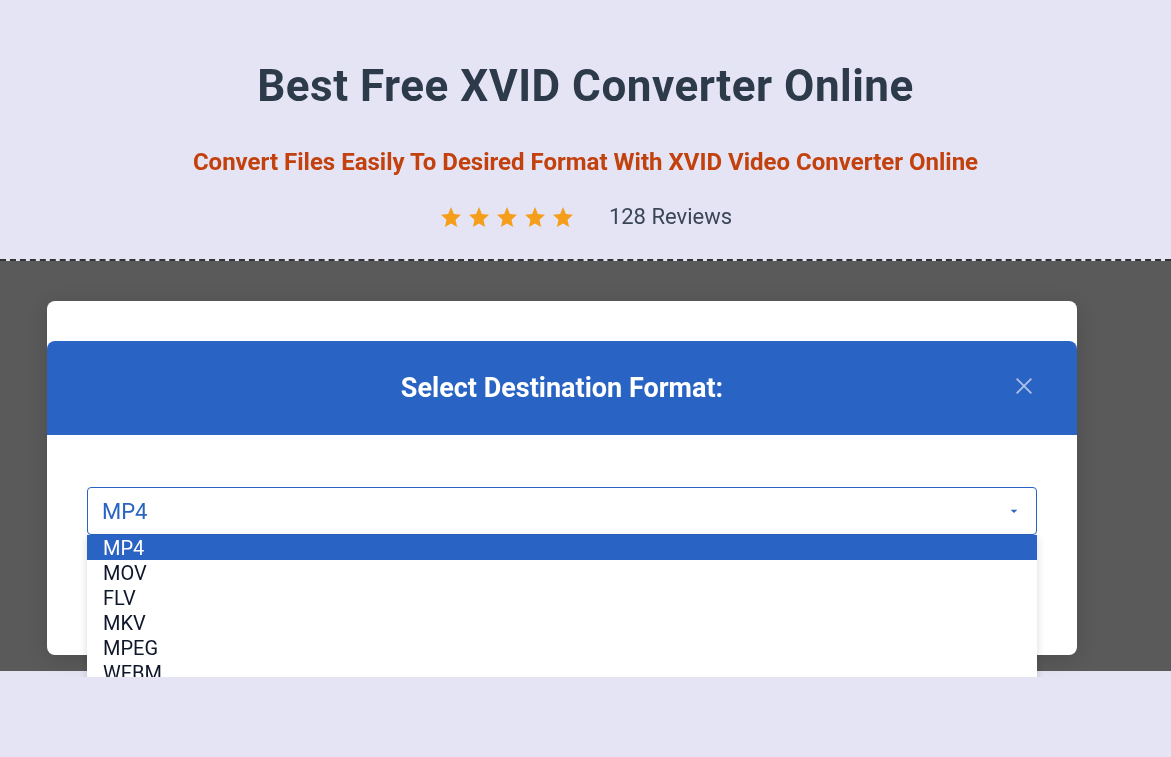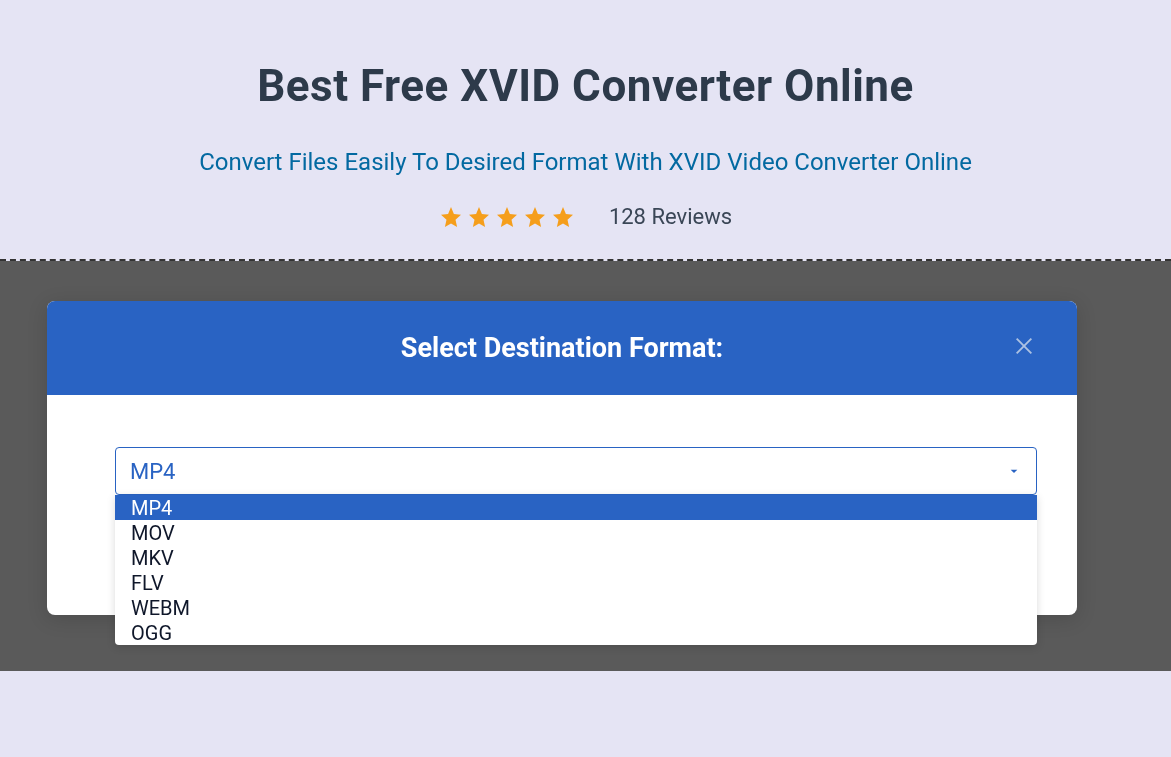--- a/index.html
+++ b/index.html
@@ -22,22 +22,22 @@
     }
     .page-title {
       font-size: 44px;
       font-weight: 700;
       color: #2d3a4a;
       margin-bottom: 36px;
       letter-spacing: 0.5px;
     }
     .page-subtitle {
       font-size: 24px;
-      font-weight: 400;
-      color: #0369a1;
+      font-weight: 700;
+      color: #c2410c;
       margin-bottom: 28px;
     }
     .reviews-row {
       display: flex;
       justify-content: center;
       align-items: center;
       gap: 34px;
     }
     .stars {
       display: flex;
@@ -73,20 +73,21 @@
       box-shadow: 0 4px 20px rgba(0,0,0,0.15);
     }
     .modal-header {
       background: #2963c3;
       height: 94px;
       border-radius: 8px 8px 0 0;
       display: flex;
       align-items: center;
       justify-content: center;
       position: relative;
+      margin-top: 40px;
     }
     .modal-title {
       color: #fff;
       font-size: 27px;
       font-weight: 700;
     }
     .close-btn {
       position: absolute;
       right: 42px;
       top: 50%;
@@ -97,21 +98,20 @@
     .close-btn svg {
       width: 22px;
       height: 22px;
       stroke: #cfdaea;
       stroke-width: 2;
     }
     .modal-body {
       padding: 52px 40px 70px;
       position: relative;
       height: 220px;
-      margin-left: 28px;
     }
     .select-box {
       width: 100%;
       height: 48px;
       border: 1px solid #2963c3;
       border-radius: 4px;
       display: flex;
       align-items: center;
       justify-content: space-between;
       padding: 0 14px;
@@ -207,22 +207,23 @@
         <span class="select-value">MP4</span>
         <span class="chevron-icon">
           <svg viewBox="0 0 24 24">
               <path d="M7 10l5 5 5-5z"></path>
             </svg>
         </span>
       </div>
       <div class="dropdown-list">
         <div class="dropdown-option selected">MP4</div>
         <div class="dropdown-option">MOV</div>
+        <div class="dropdown-option">FLV</div>
         <div class="dropdown-option">MKV</div>
-        <div class="dropdown-option">FLV</div>
+        <div class="dropdown-option">MPEG</div>
         <div class="dropdown-option">WEBM</div>
         <div class="dropdown-option">OGG</div>
       </div>
     </div>
   </div>
 </div>
 
 <div class="bottom-lavender"></div>
 
 </body></html>

